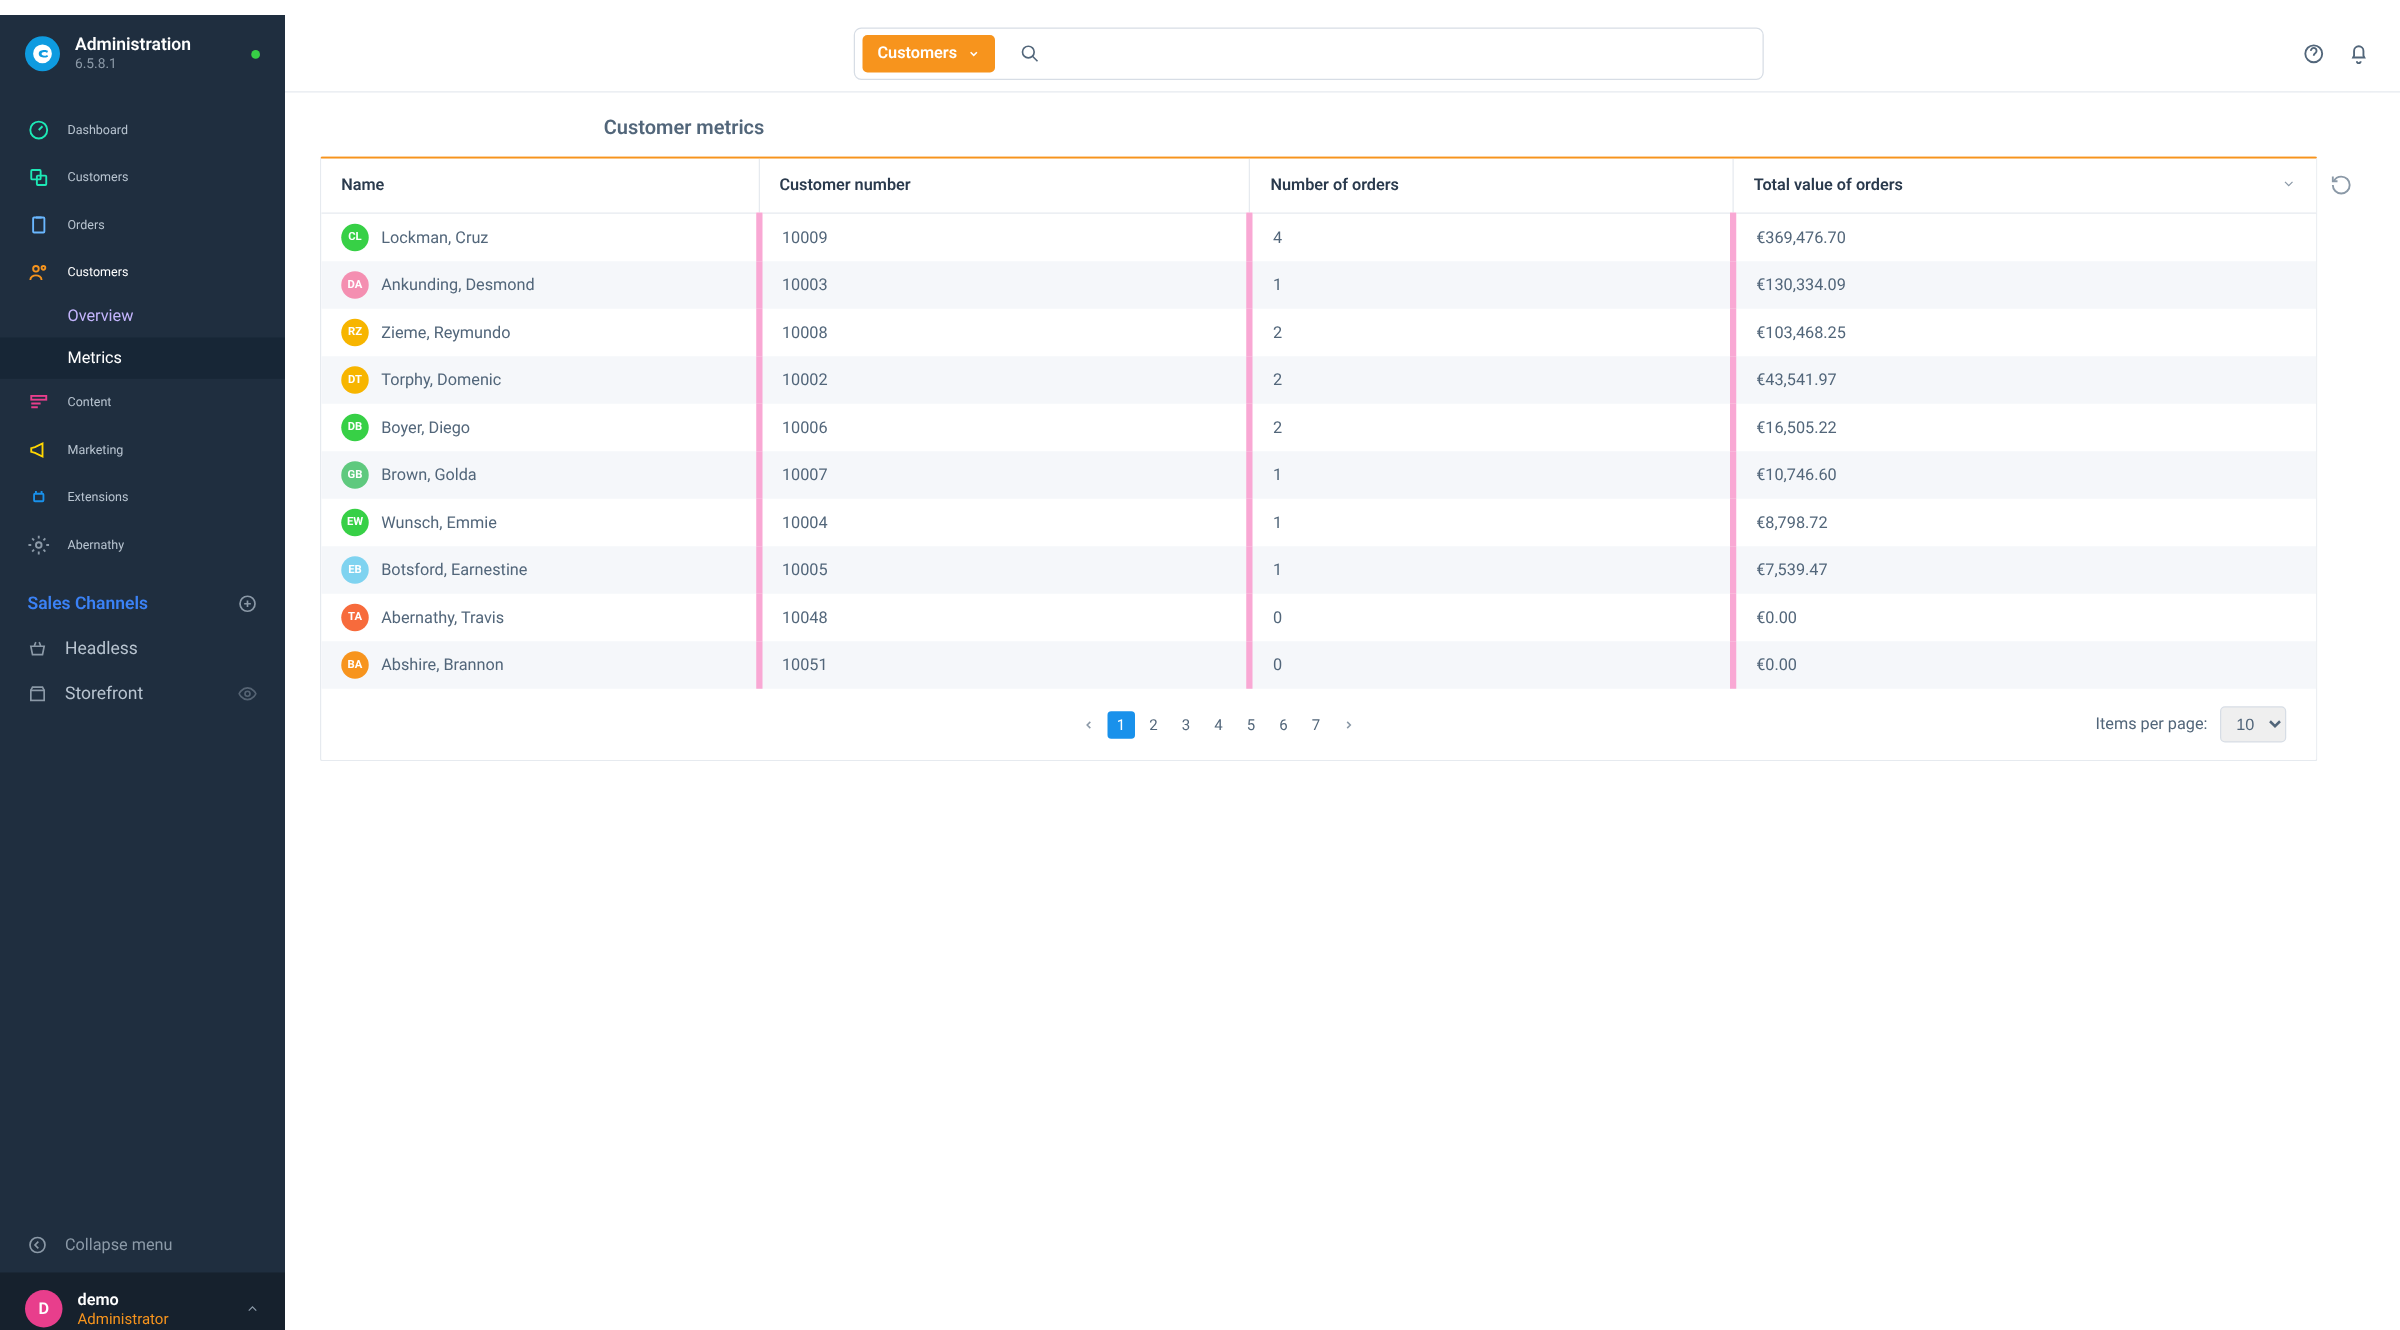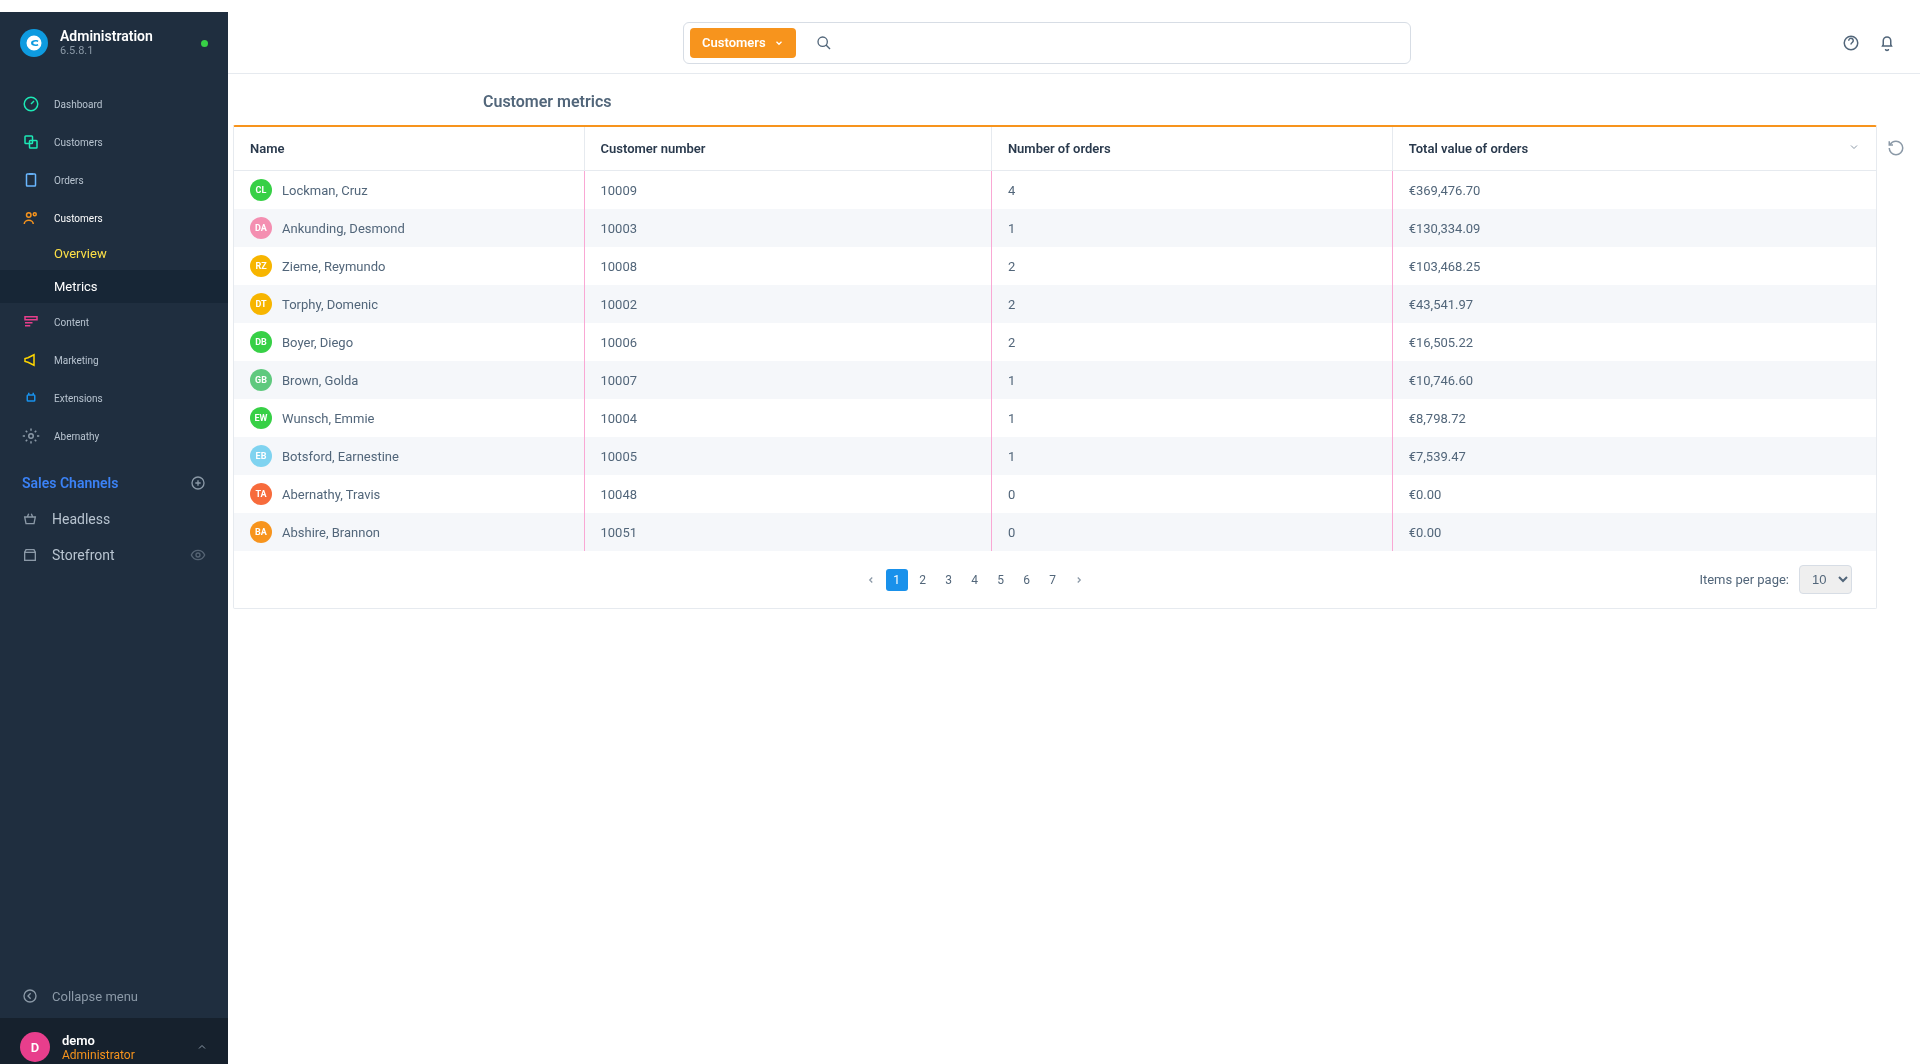--- a/index.html
+++ b/index.html
@@ -10,21 +10,21 @@
 .logo { width: 28px; height: 28px; background: #0e9be0; border-radius: 50%; display: flex; align-items: center; justify-content: center; }
 .logo svg { width: 18px; height: 18px; fill: #fff; }
 .app-title { font-size: 14px; font-weight: 600; color: #fff; }
 .app-version { font-size: 11px; color: #8b99a7; }
 .status-dot { position: absolute; right: 20px; top: 28px; width: 7px; height: 7px; background: #37d046; border-radius: 50%; }
 .nav { list-style: none; padding-top: 16px; }
 .nav-item { display: flex; align-items: center; gap: 14px; padding: 10px 22px; cursor: pointer; font-size: 10px; color: #b8c4d0; }
 .nav-item.active { color: #fff; }
 .nav-item .icon { width: 18px; height: 18px; display: flex; align-items: center; justify-content: center; flex-shrink: 0; }
 .nav-sub { list-style: none; }
-.nav-sub-item { padding: 9px 22px 9px 54px; font-size: 13px; color: #fde047; cursor: pointer; }
+.nav-sub-item { padding: 9px 22px 9px 54px; font-size: 13px; color: #c4b5fd; cursor: pointer; }
 .nav-sub-item.active { background: #172636; color: #fff; }
 .section-header { padding: 20px 22px 10px; font-size: 14px; font-weight: 600; color: #3b82f6; display: flex; align-items: center; justify-content: space-between; }
 .section-header .plus-icon { width: 16px; height: 16px; }
 .channel-item { display: flex; align-items: center; gap: 14px; padding: 10px 22px; font-size: 14px; color: #b8c4d0; cursor: pointer; }
 .channel-item .eye { margin-left: auto; opacity: 0.5; }
 .sidebar-footer { margin-top: auto; }
 .collapse-btn { display: flex; align-items: center; gap: 14px; padding: 14px 22px; font-size: 13px; color: #8b99a7; cursor: pointer; }
 .user-panel { background: #16212d; padding: 14px 20px; display: flex; align-items: center; gap: 12px; }
 .avatar { width: 30px; height: 30px; border-radius: 50%; background: #e83e8c; color: #fff; display: flex; align-items: center; justify-content: center; font-size: 13px; font-weight: 600; }
 .user-info .name { font-size: 13px; font-weight: 600; color: #fff; }
@@ -33,28 +33,28 @@
 .main { flex: 1; display: flex; flex-direction: column; overflow: hidden; }
 .topbar { height: 62px; border-bottom: 1px solid #e6eaef; display: flex; align-items: center; padding: 0 24px; }
 .search-wrap { display: flex; align-items: center; margin: 0 auto; width: 728px; border: 1px solid #d7dde5; border-radius: 6px; overflow: hidden; background: #fff; height: 42px; }
 .search-tag { background: #f7941d; color: #fff; font-size: 13px; font-weight: 600; padding: 0 12px; margin: 6px; border-radius: 4px; display: flex; align-items: center; gap: 8px; height: 30px; }
 .search-tag svg { width: 10px; height: 10px; }
 .search-input { flex: 1; border: none; outline: none; padding: 10px 12px; font-size: 14px; color: #52667a; }
 .search-icon-right { padding: 0 14px; color: #52667a; }
 .topbar-right { display: flex; gap: 18px; color: #52667a; }
 .topbar-right .icon { width: 18px; height: 18px; cursor: pointer; }
 .page-header { padding: 18px 0 14px 40px; font-size: 16px; font-weight: 600; color: #52667a; margin-left: 215px; }
-.content-row { display: flex; padding: 0 5px; }
+.content-row { display: flex; padding: 0 28px; }
 .table-wrap { flex: 1; border: 1px solid #e6eaef; border-top: 2px solid #f7941d; border-radius: 2px; overflow: hidden; }
 .refresh-col { width: 38px; display: flex; justify-content: center; padding-top: 14px; color: #8b99a7; }
 .table { width: 100%; border-collapse: collapse; }
 .table th { text-align: left; font-size: 13px; font-weight: 600; color: #2a3a4d; padding: 14px 16px; border-bottom: 1px solid #e6eaef; border-right: 1px solid #e6eaef; background: #fff; }
 .table th:last-child { border-right: none; }
 .table th .sort { float: right; color: #8b99a7; }
-.table td { padding: 8px 16px; font-size: 13px; color: #52667a; border-right: 1px solid #f9a8d4; }
+.table td { padding: 8px 16px; font-size: 13px; color: #52667a; border-right: 5px solid #f9a8d4; }
 .table td:last-child { border-right: none; }
 .table tbody tr:nth-child(even) { background: #f5f7fa; }
 .name-cell { display: flex; align-items: center; gap: 10px; }
 .initials { width: 22px; height: 22px; border-radius: 50%; display: flex; align-items: center; justify-content: center; font-size: 9px; font-weight: 700; color: #fff; flex-shrink: 0; }
 .pagination { display: flex; align-items: center; padding: 14px 24px; gap: 8px; }
 .pagination .pages { display: flex; gap: 4px; margin: 0 auto; align-items: center; }
 .page-btn { min-width: 22px; height: 22px; display: flex; align-items: center; justify-content: center; border-radius: 3px; font-size: 12px; color: #52667a; cursor: pointer; padding: 0 4px; }
 .page-btn.active { background: #1991eb; color: #fff; }
 .page-btn.arrow { color: #8b99a7; }
 .per-page { display: flex; align-items: center; gap: 10px; font-size: 13px; color: #52667a; }

